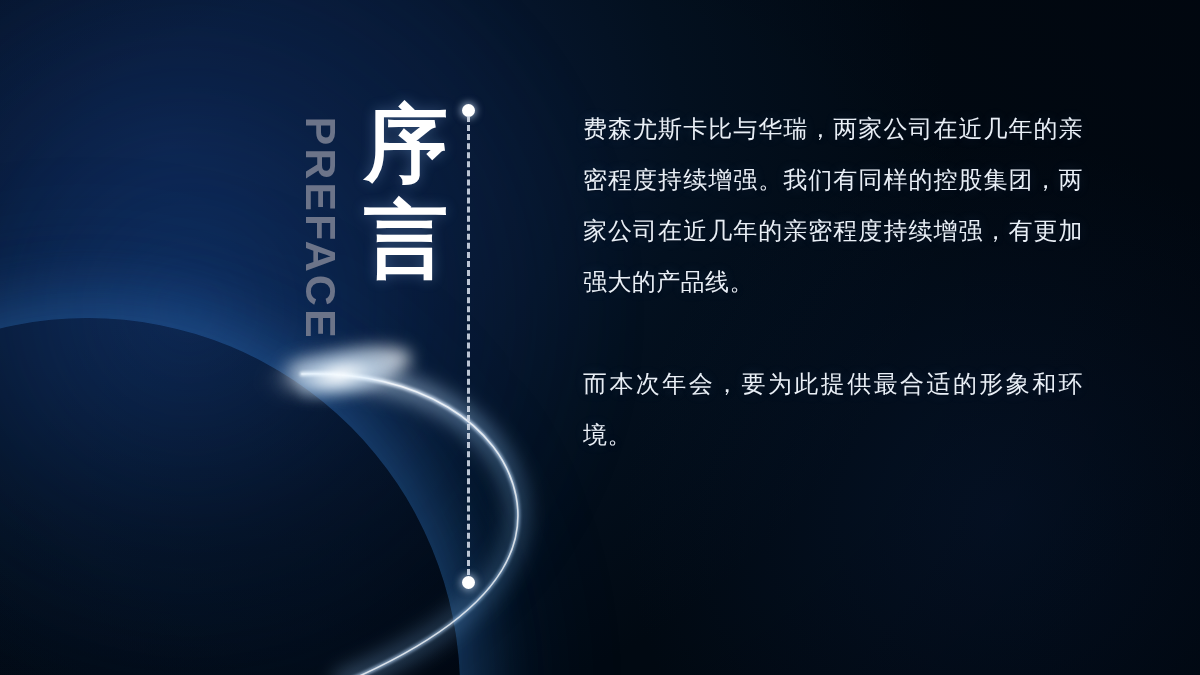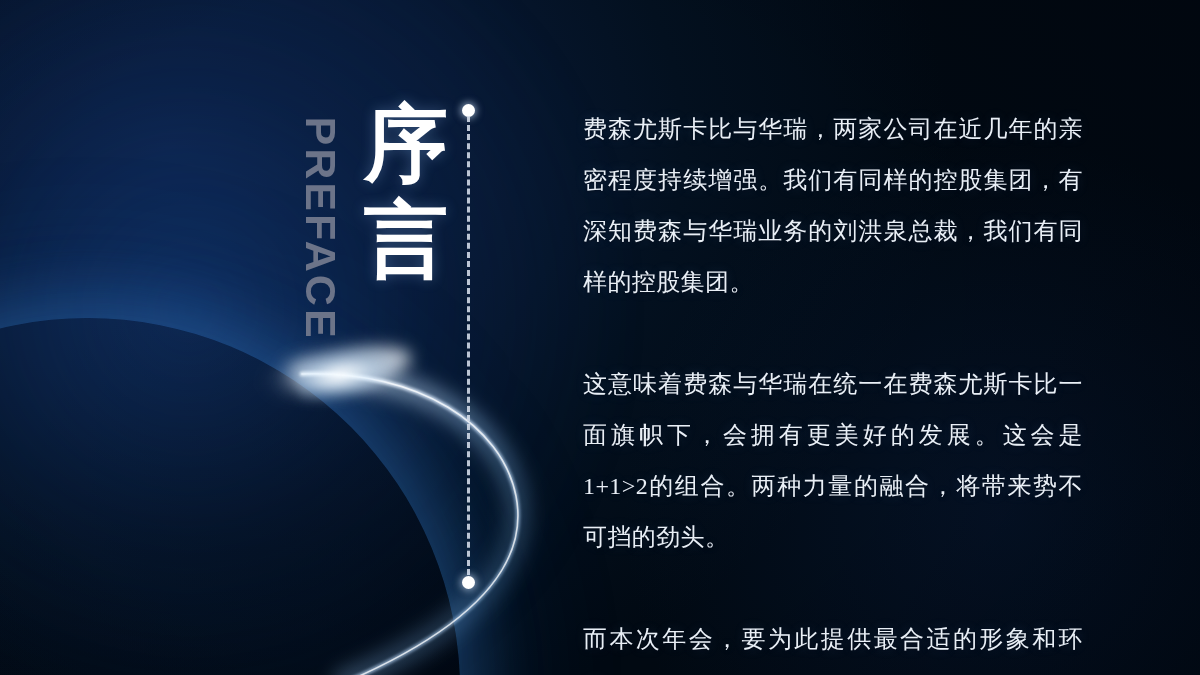--- a/index.html
+++ b/index.html
@@ -179,18 +179,17 @@
     <span>言</span>
   </div>
 
   <div class="timeline">
     <div class="tl-dot top"></div>
     <div class="tl-line"></div>
     <div class="tl-dot bottom"></div>
   </div>
 
   <div class="body-text">
-    <p class="para">费森尤斯卡比与华瑞，两家公司在近几年的亲密程度持续增强。我们有同样的控股集团，有深知费森与华瑞业务的刘洪泉总裁，我们有同样的控股集团。</p>
-    <p class="para">这意味着费森与华瑞在统一在费森尤斯卡比一面旗帜下，会拥有更美好的发展。这会是1+1&gt;2的组合。两种力量的融合，将带来势不可挡的劲头。</p>
+    <p class="para">费森尤斯卡比与华瑞，两家公司在近几年的亲密程度持续增强。我们有同样的控股集团，两家公司在近几年的亲密程度持续增强，有更加强大的产品线。</p>
     <p class="para">而本次年会，要为此提供最合适的形象和环境。</p>
   </div>
 
 </div>
 
 </body></html>

